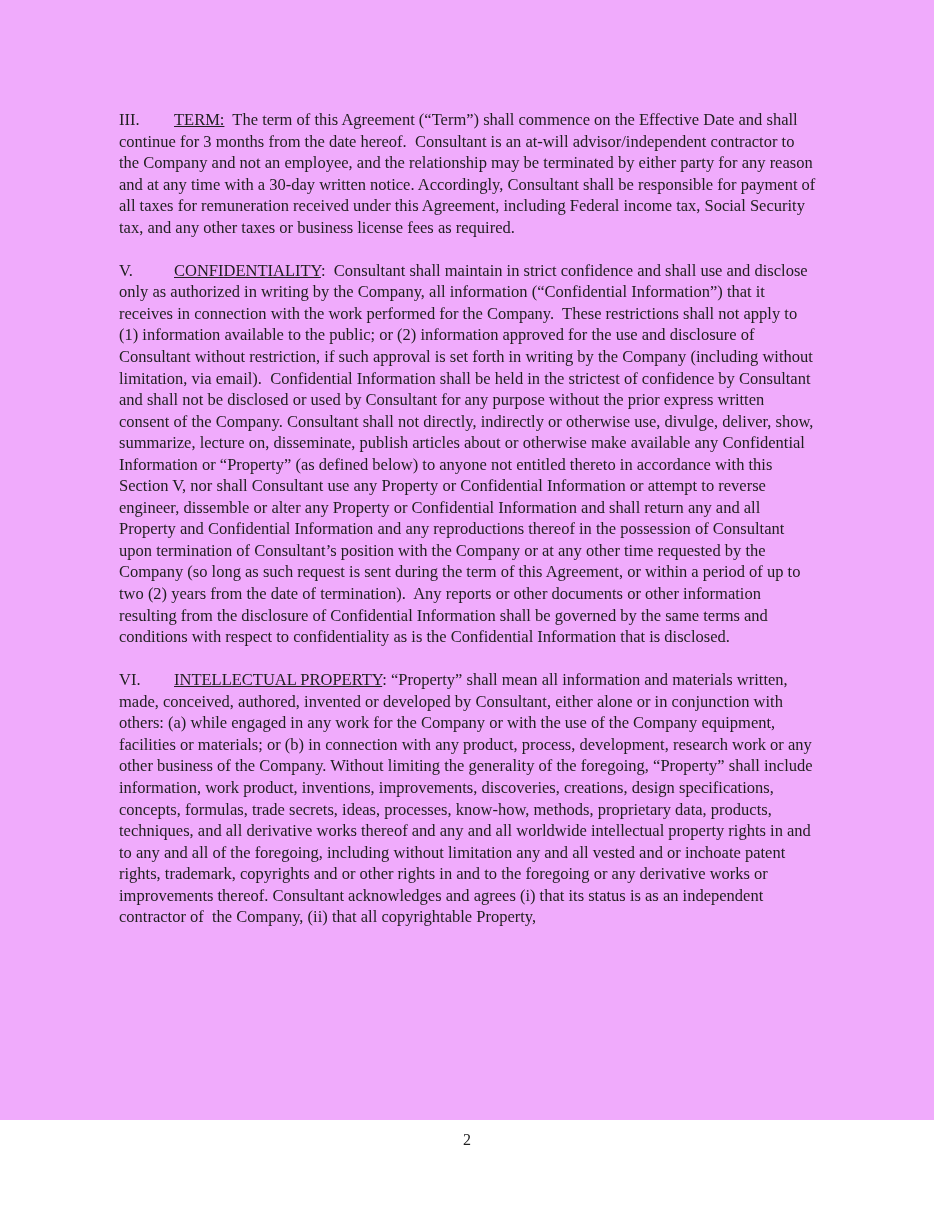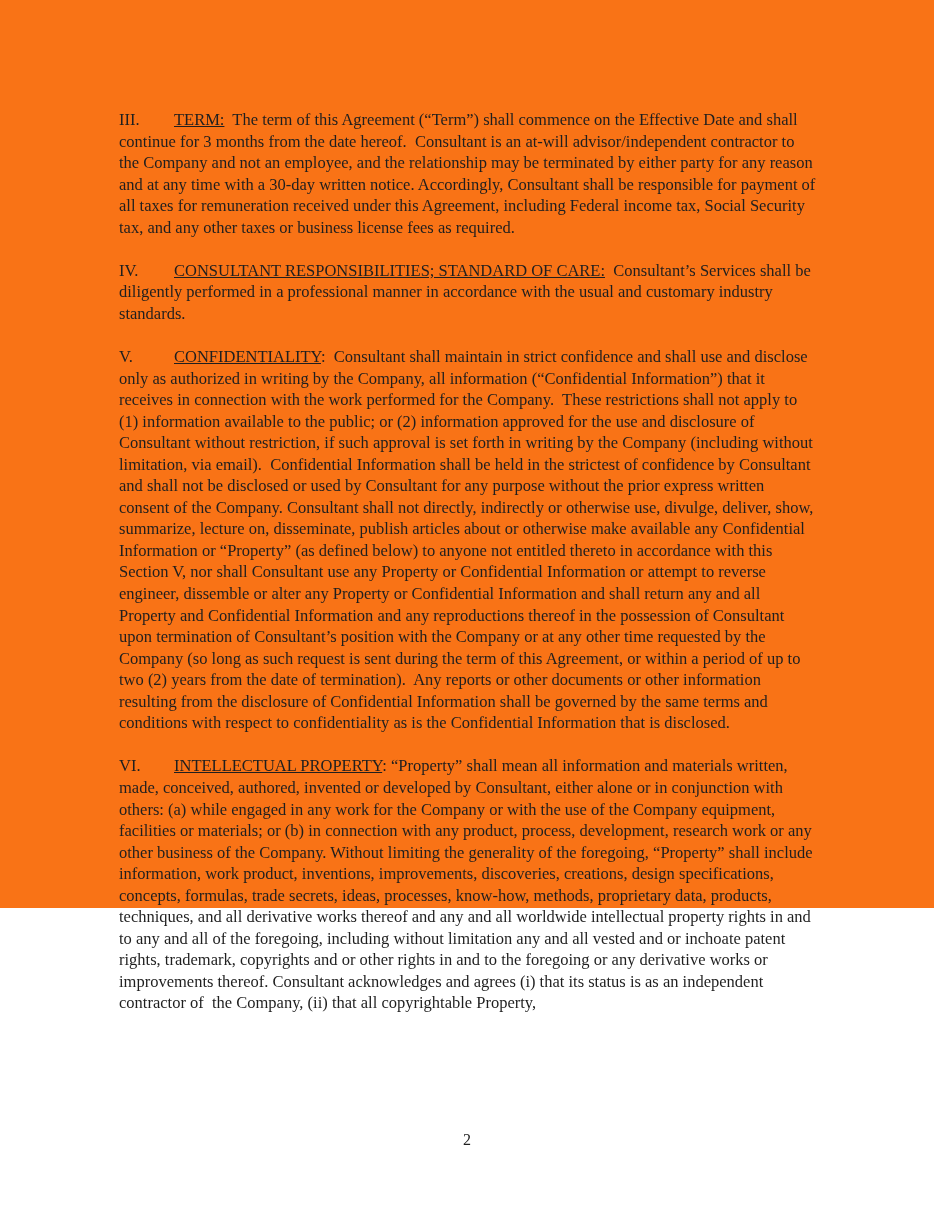--- a/index.html
+++ b/index.html
@@ -13,22 +13,22 @@
     position: relative;
     font-family: "Liberation Serif", "DejaVu Serif", serif;
     color: #1f1f1f;
     overflow: hidden;
   }
   .page {
     position: absolute;
     top: 0;
     left: 0;
     width: 934px;
-    height: 908px;
-    background: #f97316;
+    height: 1120px;
+    background: #f0abfc;
   }
   .content {
     position: absolute;
     top: 109px;
     left: 119px;
     width: 699px;
     font-size: 16.5px;
     line-height: 21.55px;
     text-align: left;
   }
@@ -58,21 +58,20 @@
   }
 </style>
 </head>
 <body>
 
 <div class="page">
   <div class="content">
 
     <p class="section"><span class="num">III.</span><span class="title">TERM:</span><span></span><span>  The term of this Agreement (“Term”) shall commence on the Effective Date and shall continue for 3 months from the date hereof.  Consultant is an at-will advisor/independent contractor to the Company and not an employee, and the relationship may be terminated by either party for any reason and at any time with a 30-day written notice. Accordingly, Consultant shall be responsible for payment of all taxes for remuneration received under this Agreement, including Federal income tax, Social Security tax, and any other taxes or business license fees as required.</span></p>
 
-    <p class="section"><span class="num">IV.</span><span class="title">CONSULTANT RESPONSIBILITIES; STANDARD OF CARE:</span><span></span><span>  Consultant’s Services shall be diligently performed in a professional manner in accordance with the usual and customary industry standards.</span></p>
 
     <p class="section"><span class="num">V.</span><span class="title">CONFIDENTIALITY</span><span>:</span><span>  Consultant shall maintain in strict confidence and shall use and disclose only as authorized in writing by the Company, all information (“Confidential Information”) that it receives in connection with the work performed for the Company.  These restrictions shall not apply to (1) information available to the public; or (2) information approved for the use and disclosure of Consultant without restriction, if such approval is set forth in writing by the Company (including without limitation, via email).  Confidential Information shall be held in the strictest of confidence by Consultant and shall not be disclosed or used by Consultant for any purpose without the prior express written consent of the Company. Consultant shall not directly, indirectly or otherwise use, divulge, deliver, show, summarize, lecture on, disseminate, publish articles about or otherwise make available any Confidential Information or “Property” (as defined below) to anyone not entitled thereto in accordance with this Section V, nor shall Consultant use any Property or Confidential Information or attempt to reverse engineer, dissemble or alter any Property or Confidential Information and shall return any and all Property and Confidential Information and any reproductions thereof in the possession of Consultant upon termination of Consultant’s position with the Company or at any other time requested by the Company (so long as such request is sent during the term of this Agreement, or within a period of up to two (2) years from the date of termination).  Any reports or other documents or other information resulting from the disclosure of Confidential Information shall be governed by the same terms and conditions with respect to confidentiality as is the Confidential Information that is disclosed.</span></p>
 
     <p class="section"><span class="num">VI.</span><span class="title">INTELLECTUAL PROPERTY</span><span>:</span><span> “Property” shall mean all information and materials written, made, conceived, authored, invented or developed by Consultant, either alone or in conjunction with others: (a) while engaged in any work for the Company or with the use of the Company equipment, facilities or materials; or (b) in connection with any product, process, development, research work or any other business of the Company. Without limiting the generality of the foregoing, “Property” shall include information, work product, inventions, improvements, discoveries, creations, design specifications, concepts, formulas, trade secrets, ideas, processes, know-how, methods, proprietary data, products, techniques, and all derivative works thereof and any and all worldwide intellectual property rights in and to any and all of the foregoing, including without limitation any and all vested and or inchoate patent rights, trademark, copyrights and or other rights in and to the foregoing or any derivative works or improvements thereof. Consultant acknowledges and agrees (i) that its status is as an independent contractor of  the Company, (ii) that all copyrightable Property,</span></p>
 
   </div>
 
   <div class="footer">2</div>
 </div>
 

